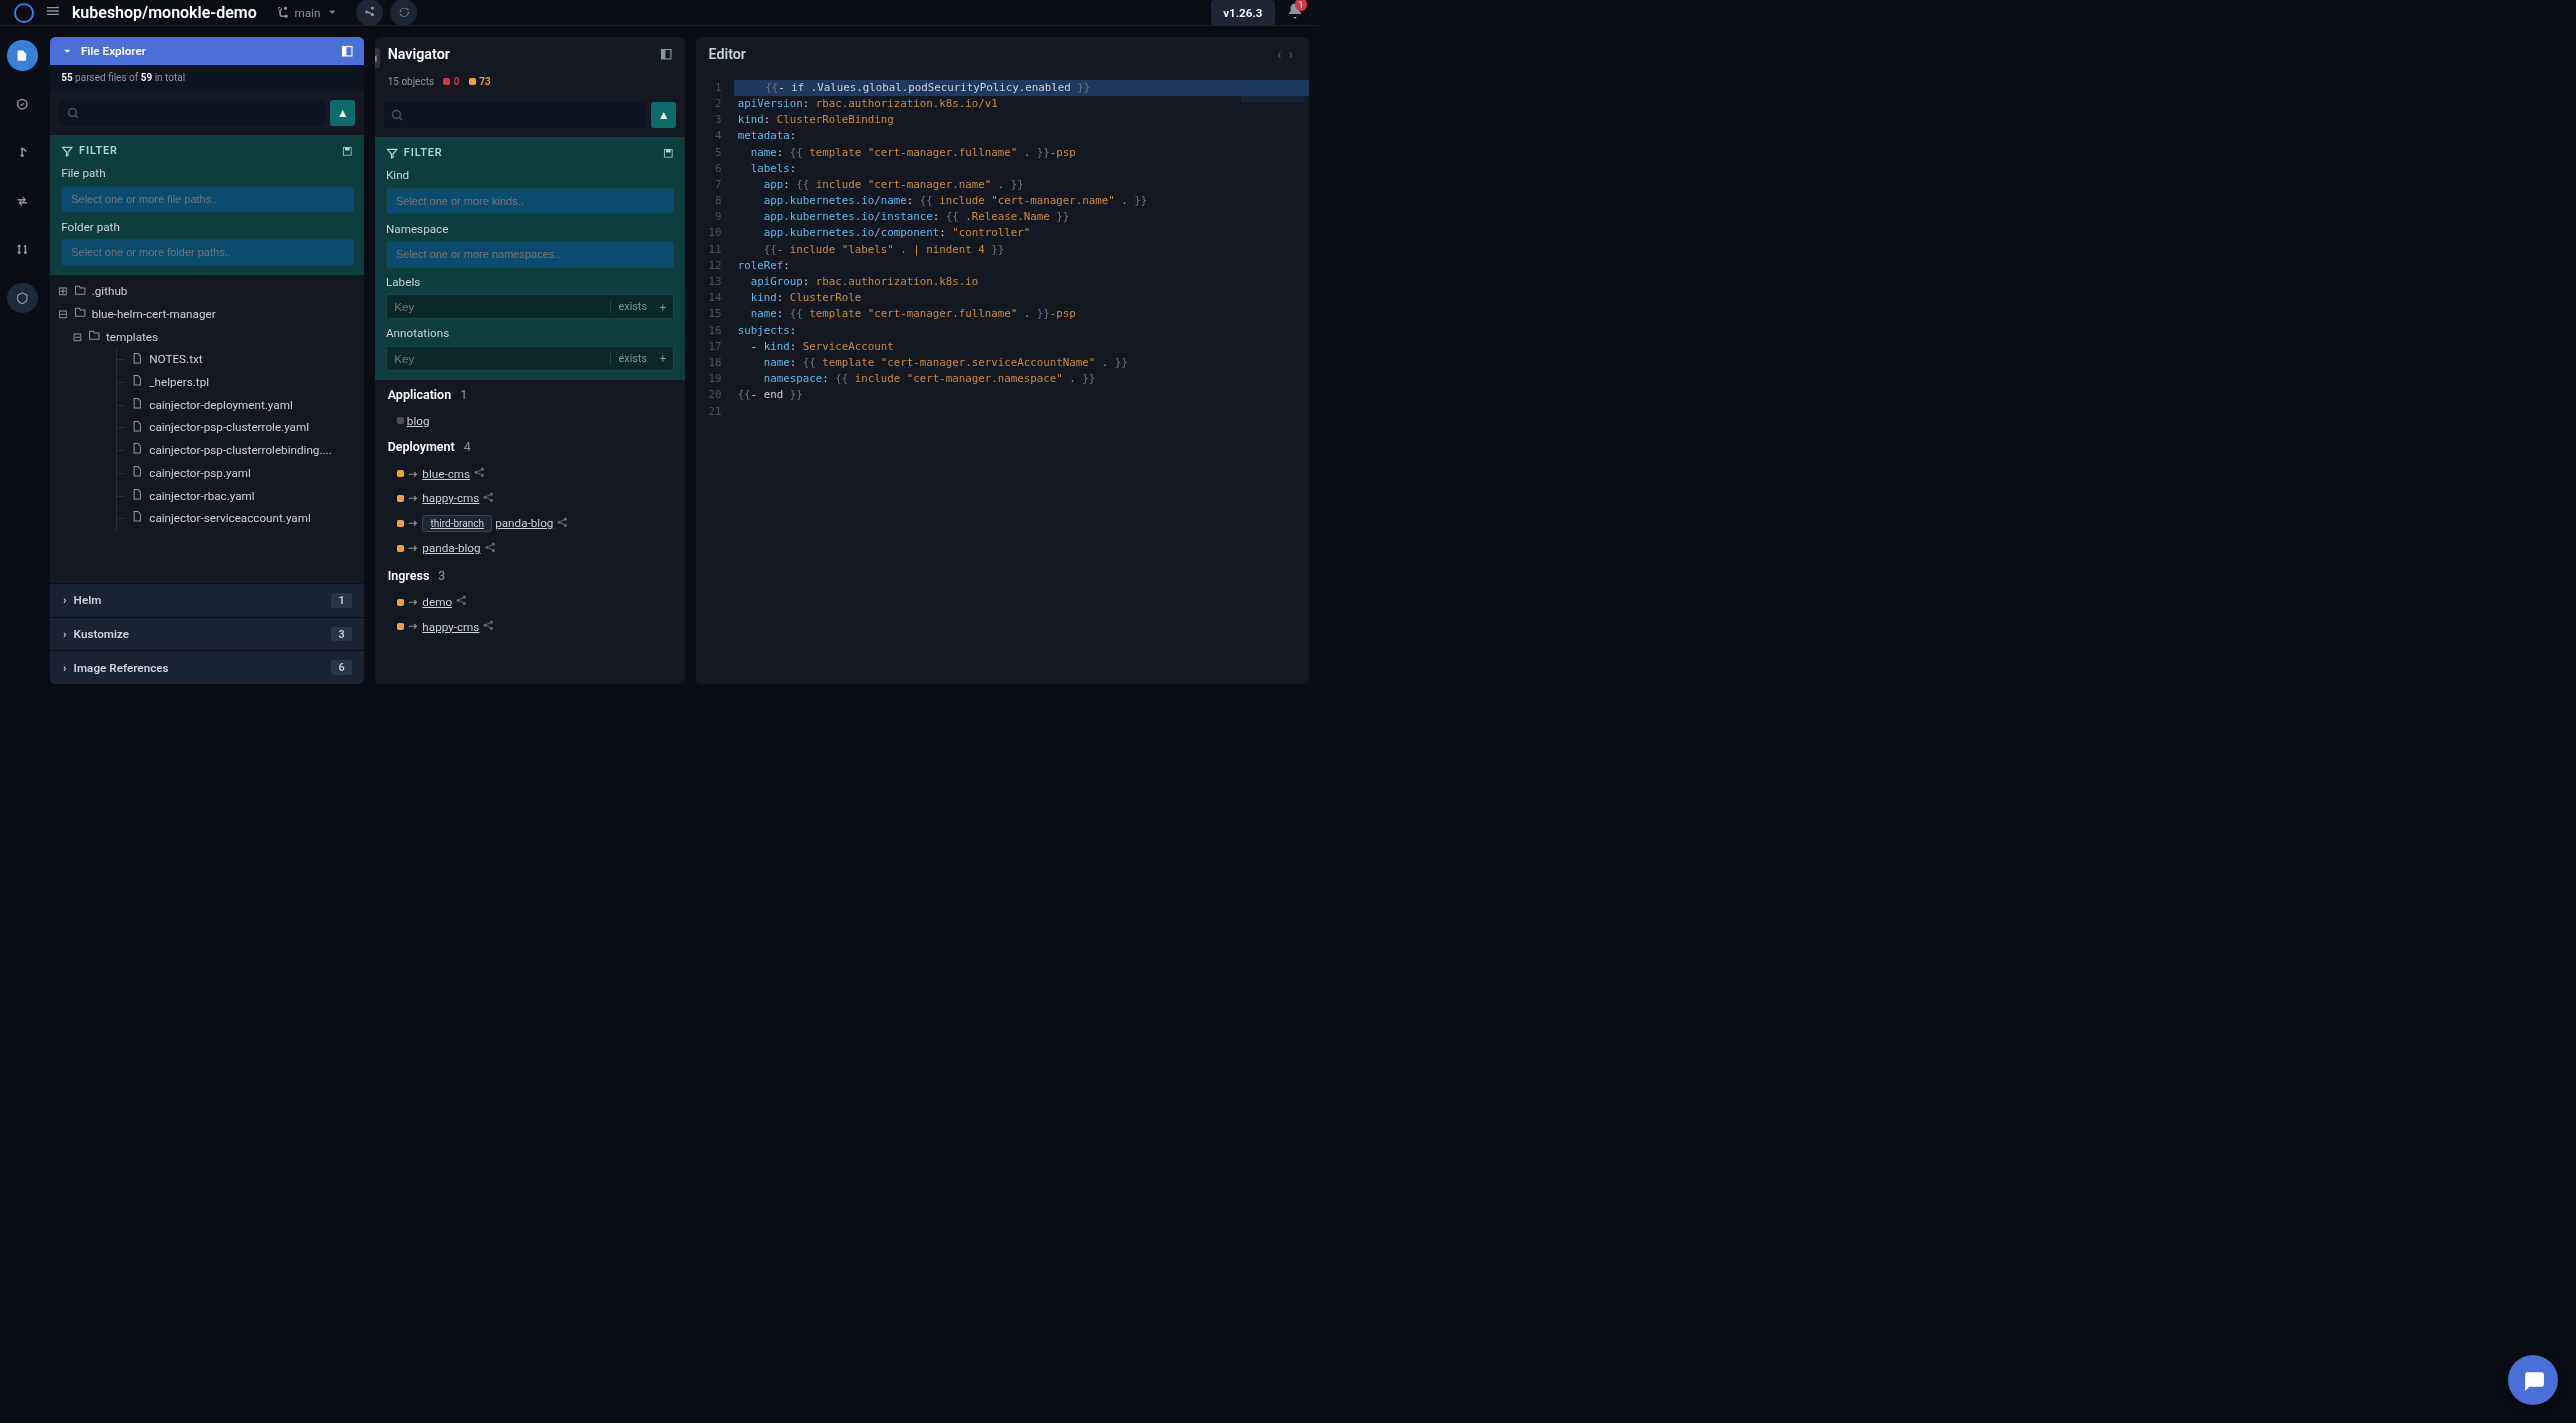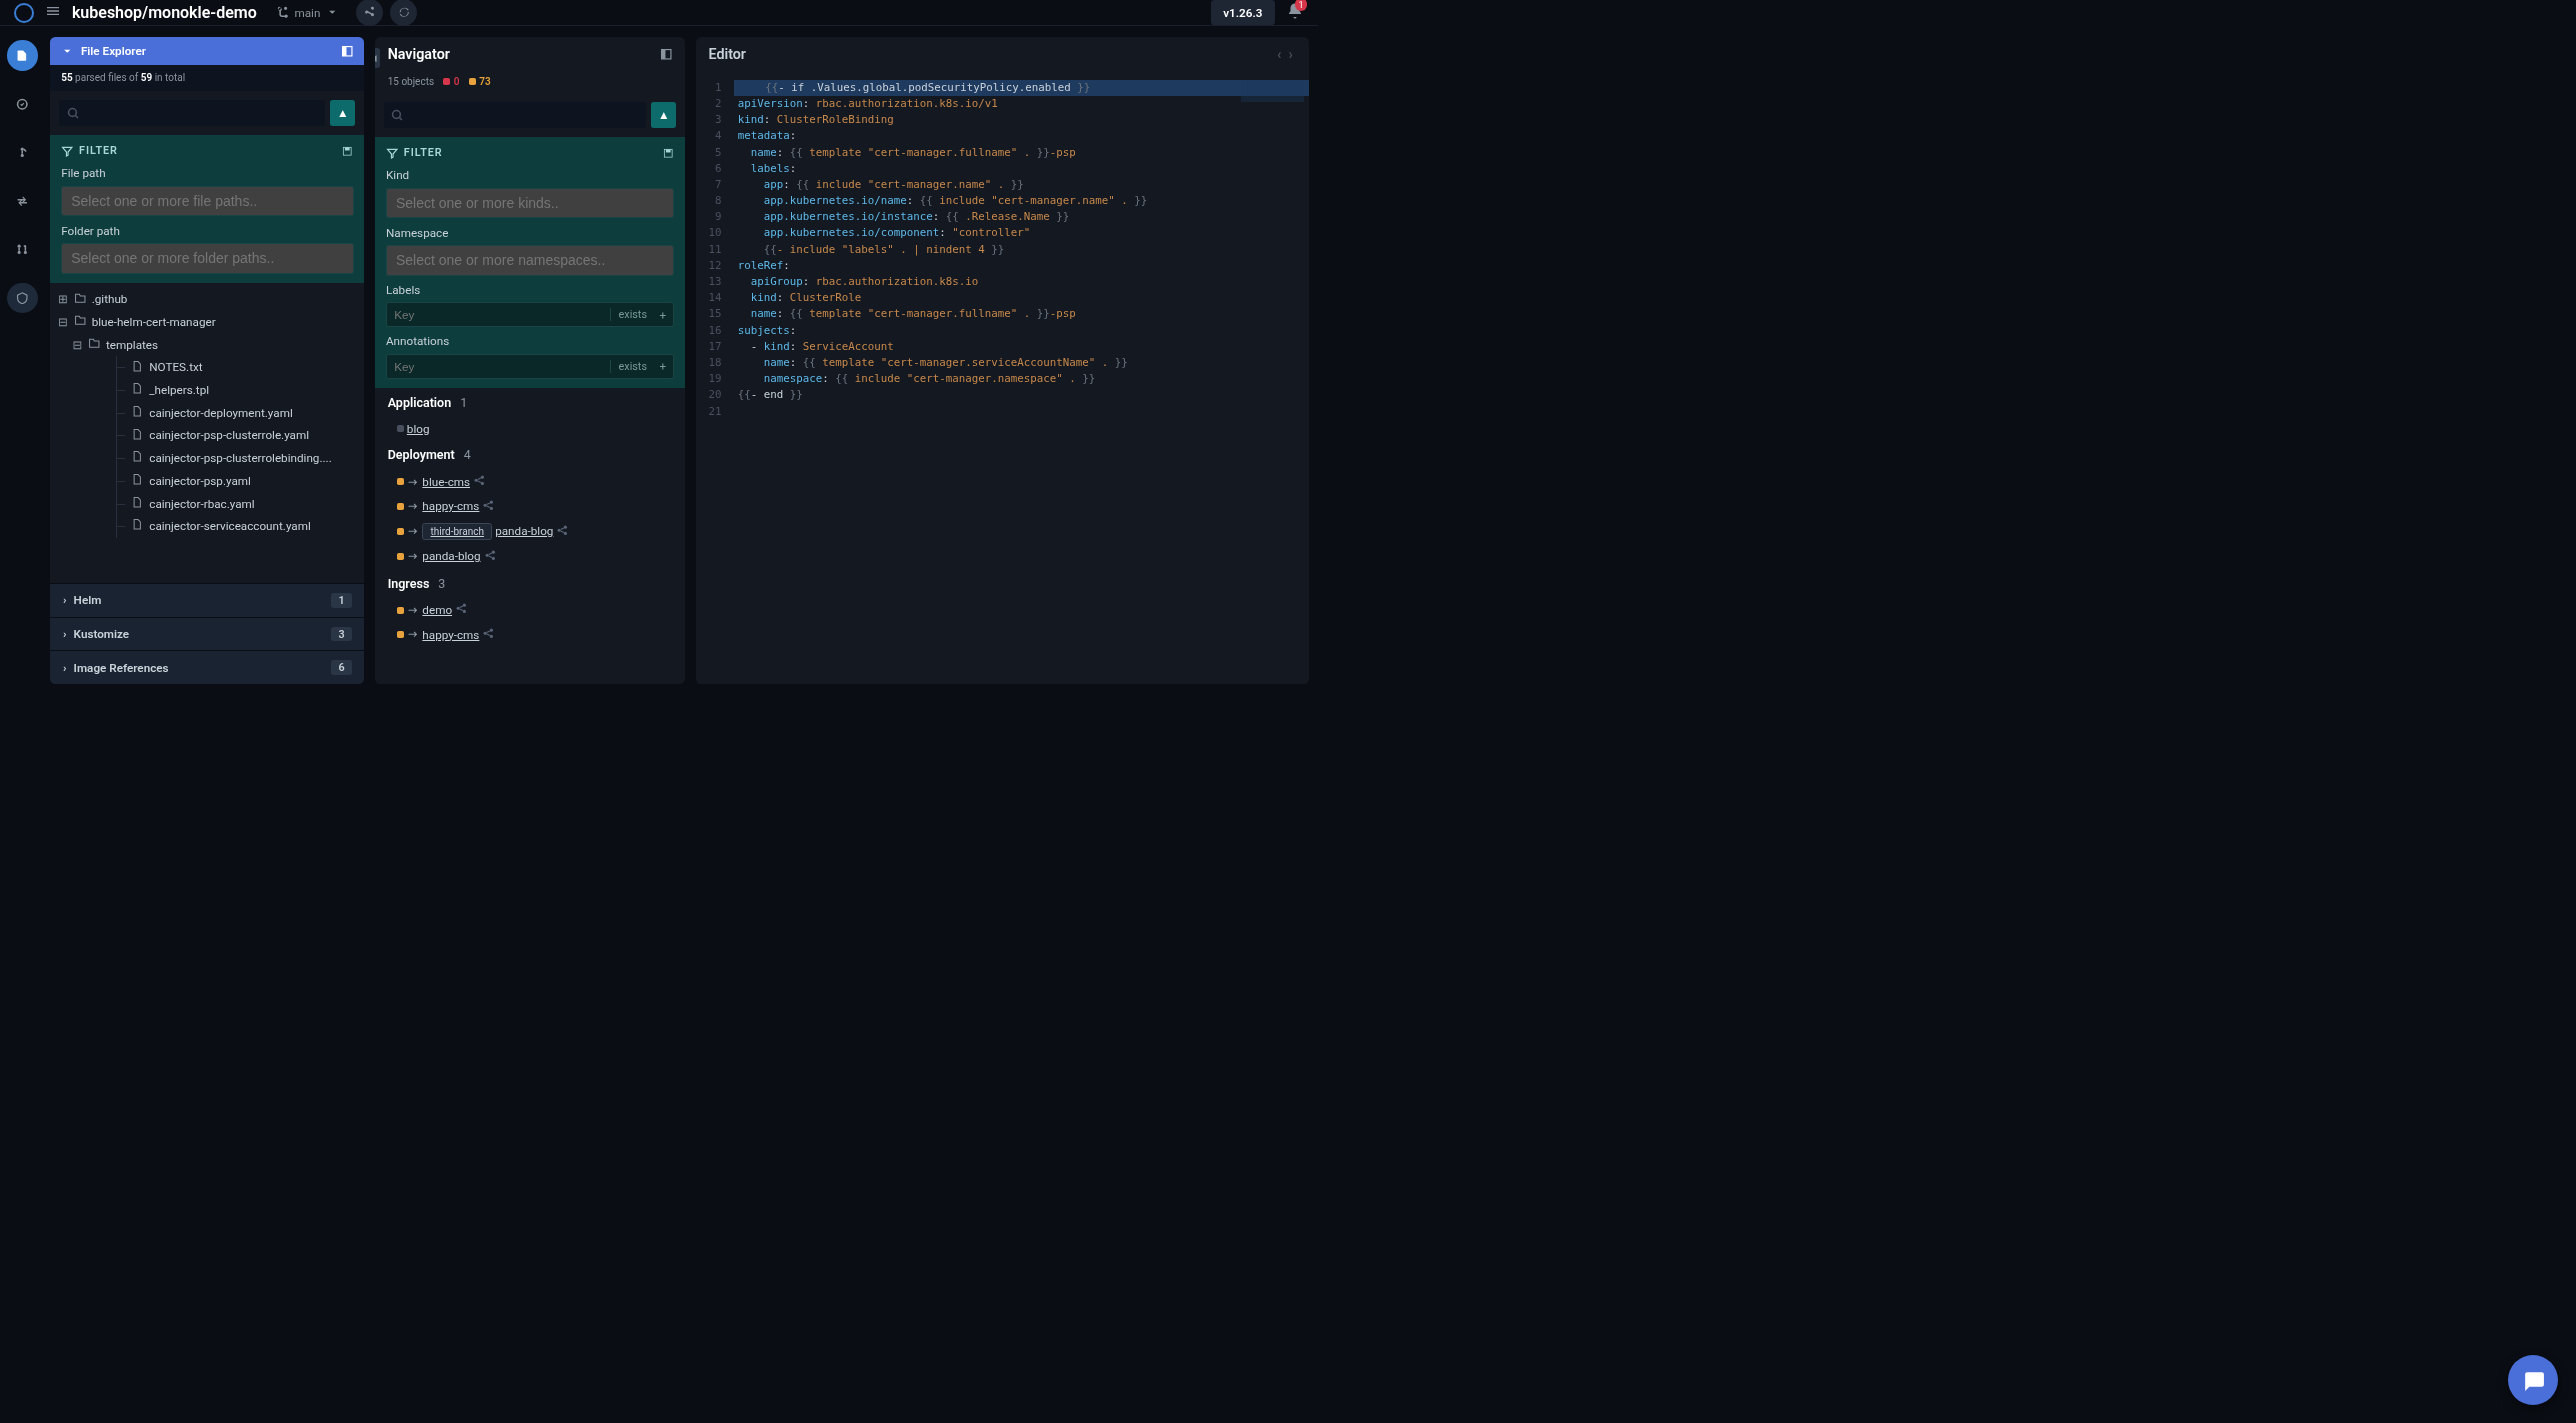--- a/index.html
+++ b/index.html
@@ -148,26 +148,26 @@
   margin-bottom: 9px;
 }
 .filter-head .spacer { flex: 1; }
 .filter-label {
   color: #c9d1d9;
   font-size: 11.7px;
   margin: 7.2px 0 5.4px;
 }
 .filter-input {
   width: 100%;
-  background: #404040;
+  background: #0c4a6e;
   border: 0.9px solid #1a4545;
   padding: 6.3px 9px;
   color: #7a9999;
   border-radius: 2.7px;
-  font-size: 14px;
+  font-size: 11px;
 }
 .kv-row {
   display: flex; align-items: center;
   background: #0a2828;
   border: 0.9px solid #1a4545;
   border-radius: 2.7px;
   padding: 4.5px 7.2px;
 }
 .kv-row input {
   flex: 1; background: transparent; border: none; color: #7a9999; font-size: 11.7px;

